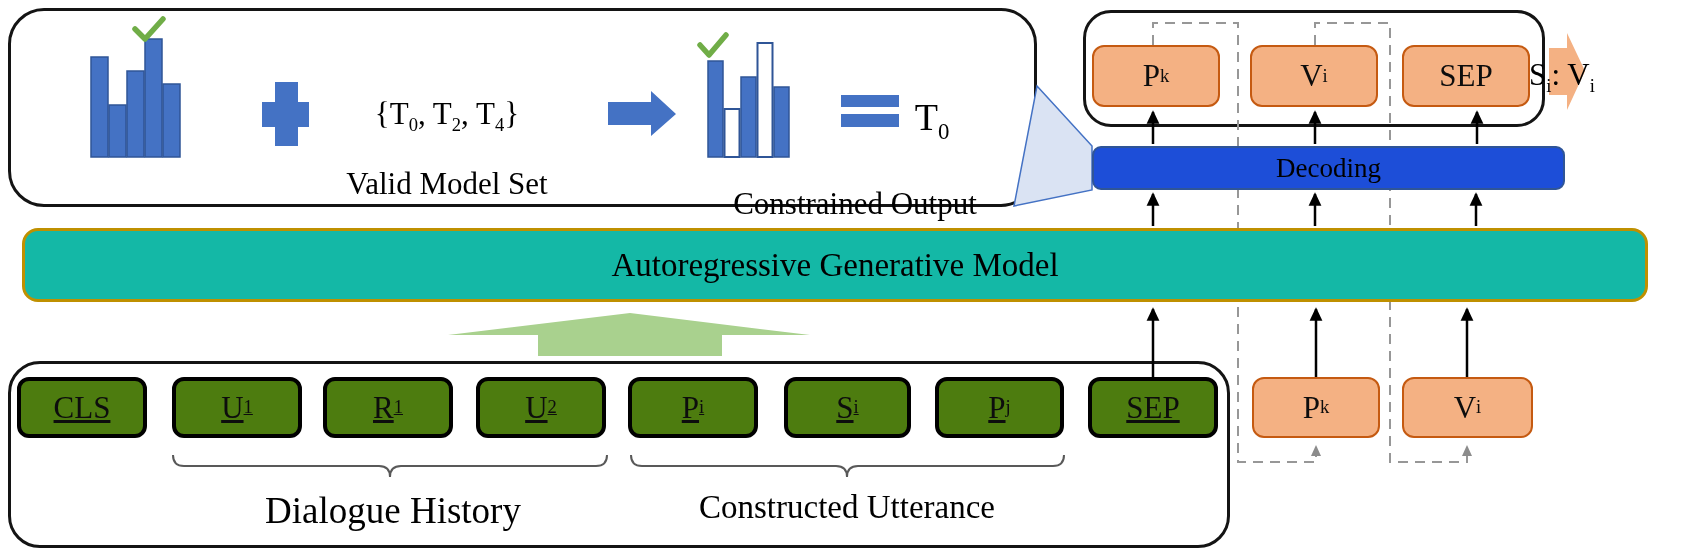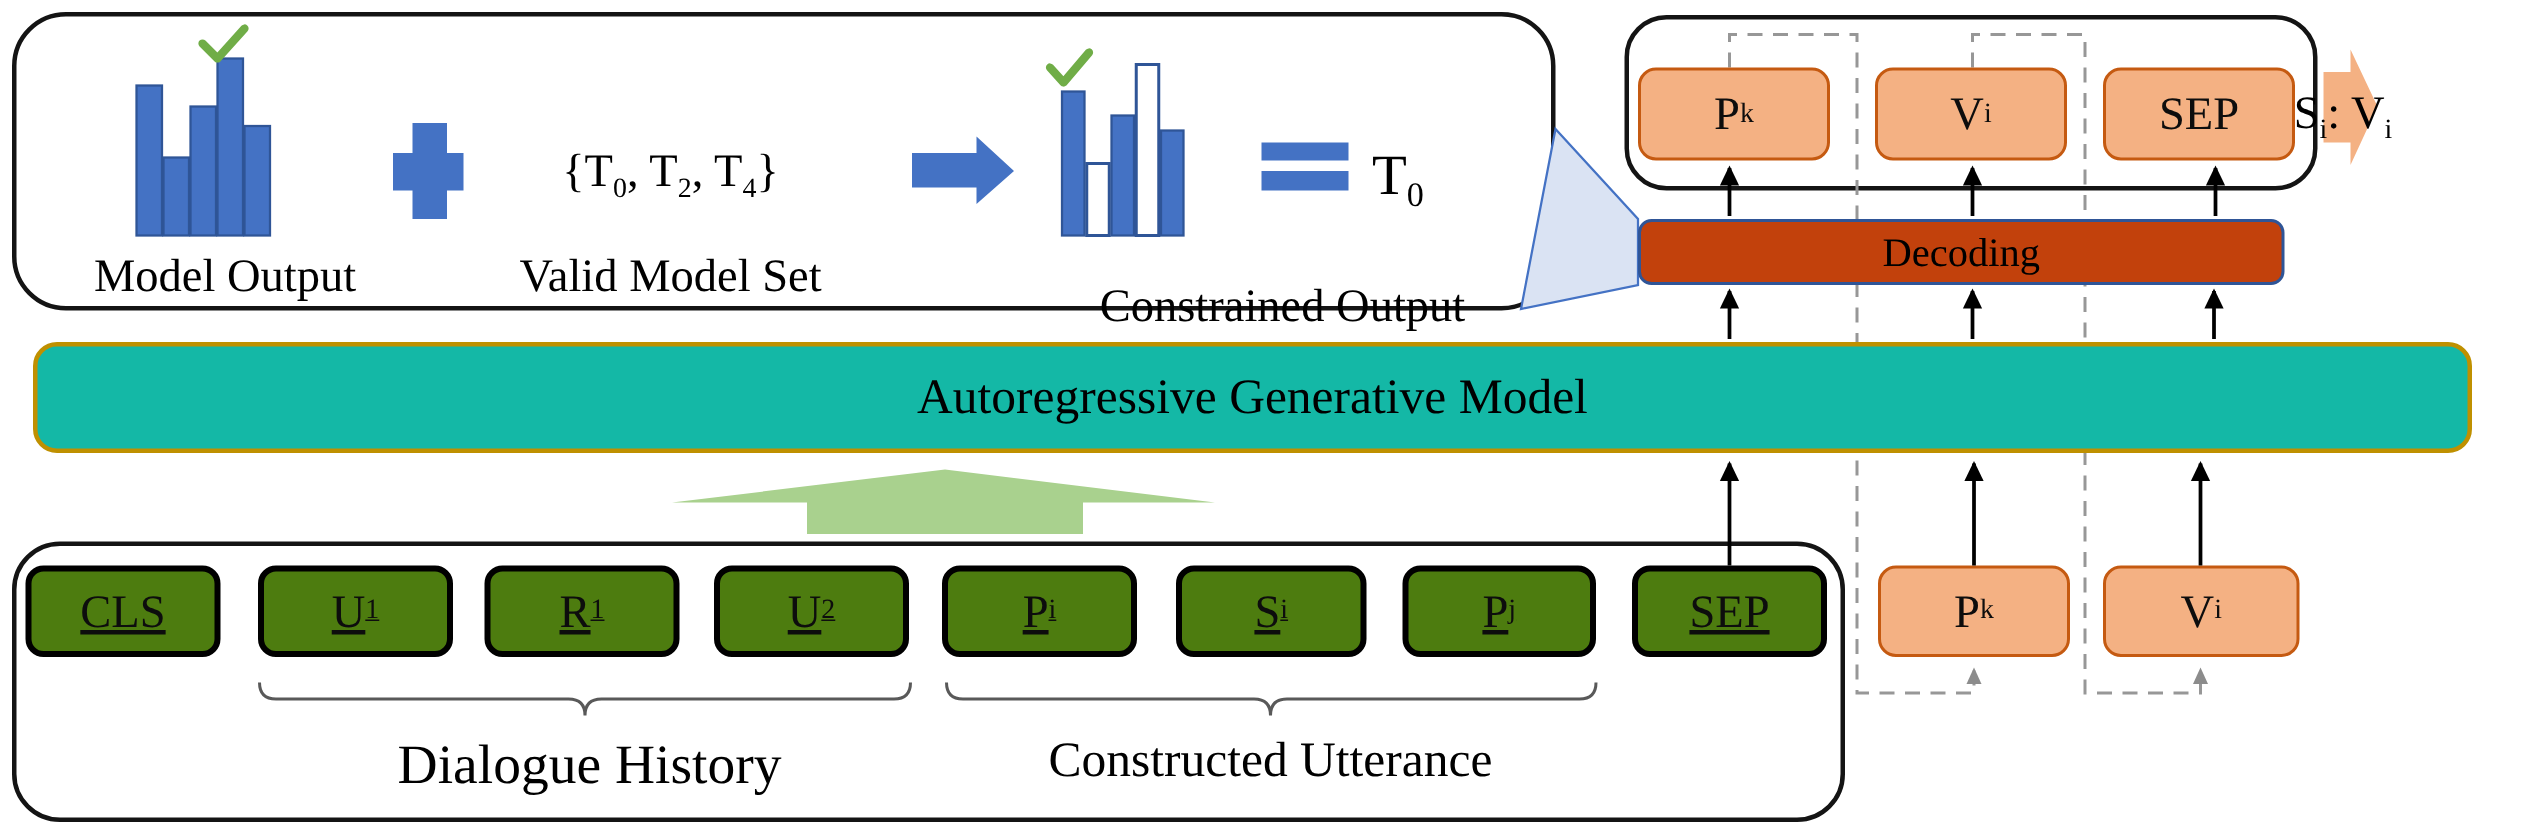--- a/index.html
+++ b/index.html
@@ -47,21 +47,21 @@
     <polygon points="1037,86 1092,146 1092,190 1014,206" fill="#dae3f3" stroke="#4472c4" stroke-width="1.5"></polygon>
     <path class="dash" d="M1153,45 L1153,23 L1238,23 L1238,462 L1316,462 L1316,447" marker-end="url(#gh)"></path>
     <path class="dash" d="M1315,45 L1315,23 L1390,23 L1390,462 L1467,462 L1467,447" marker-end="url(#gh)"></path>
   </svg>
 
   <div class="z2" style="position:absolute; left:22px; top:228px; width:1626px; height:74px; background:#14b8a6;
               border:3px solid #bf9000; border-radius:16px; display:flex; align-items:center; justify-content:center;">
     <span class="lbl" style="position:static; font-size:33px;">Autoregressive Generative Model</span>
   </div>
 
-  <div class="z2" style="position:absolute; left:1092px; top:146px; width:431px; height:44px; background:#c2410c;
+  <div class="z2" style="position:absolute; left:1092px; top:146px; width:473px; height:44px; background:#1d4ed8;
               border:2px solid #2f5597; border-radius:9px; display:flex; align-items:center; justify-content:center;">
     <span class="lbl" style="position:static; font-size:27px;">Decoding</span>
   </div>
 
   <div class="token orange otop" style="left:1092px; width:128px;">
     <span>P</span>
       <sub class="sb">k</sub>
   </div>
   <div class="token orange otop" style="left:1250px; width:128px;">
     <span>V</span>
@@ -167,21 +167,20 @@
       <line class="flow" x1="1476" y1="226" x2="1476" y2="194" marker-end="url(#ah)"></line>
     </g>
 
     <g>
       <line class="flow" x1="1153" y1="144" x2="1153" y2="112" marker-end="url(#ah)"></line>
       <line class="flow" x1="1315" y1="144" x2="1315" y2="112" marker-end="url(#ah)"></line>
       <line class="flow" x1="1477" y1="144" x2="1477" y2="112" marker-end="url(#ah)"></line>
     </g>
   </svg>
 
-  <div class="lbl" style="left:30px;  top:166px; width:240px; font-size:31px;">Model Output</div>
 
   <div class="lbl" style="left:331px; top:96px;  width:232px; font-size:31px;text-align:center;">
     <span>{T</span><sub class="sb">0</sub><span>, T</span><sub class="sb">2</sub><span>, T</span><sub class="sb">4</sub><span>}</span>
   </div>
 
   <div class="lbl" style="left:327px; top:166px; width:240px; font-size:31px;">Valid Model Set</div>
 
   <div class="lbl" style="left:710px; top:186px; width:290px; font-size:31px;">Constrained Output</div>
 
   <div class="lbl" style="left:901px; top:95px; width:62px; font-size:38px;">

